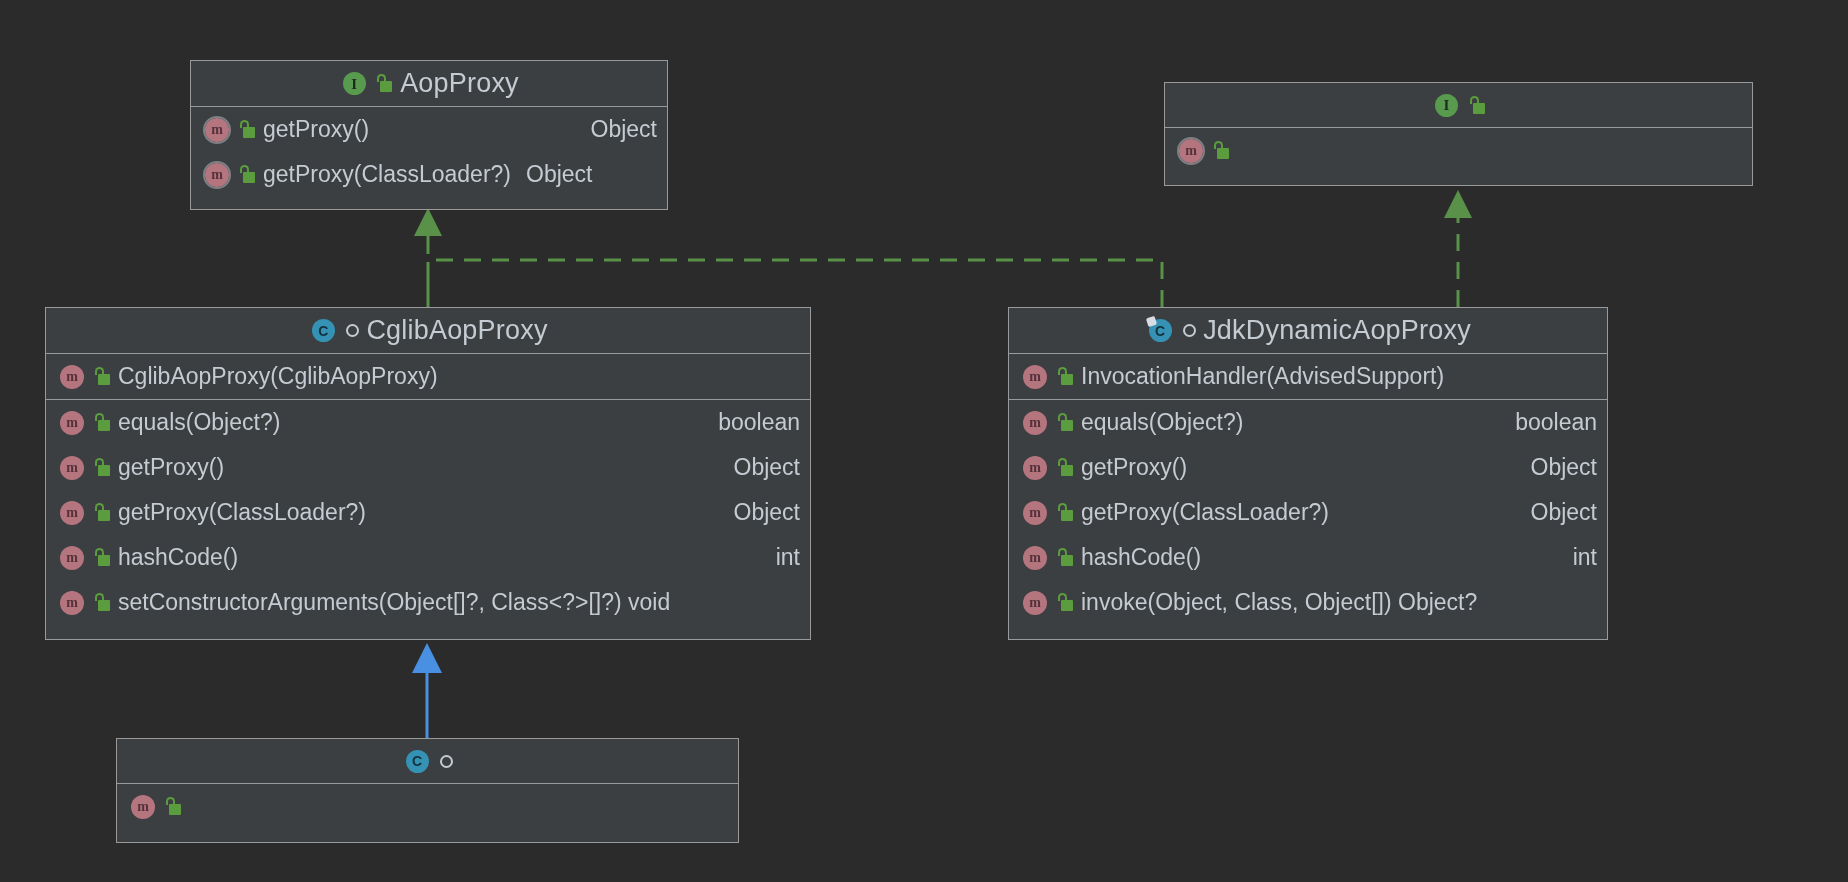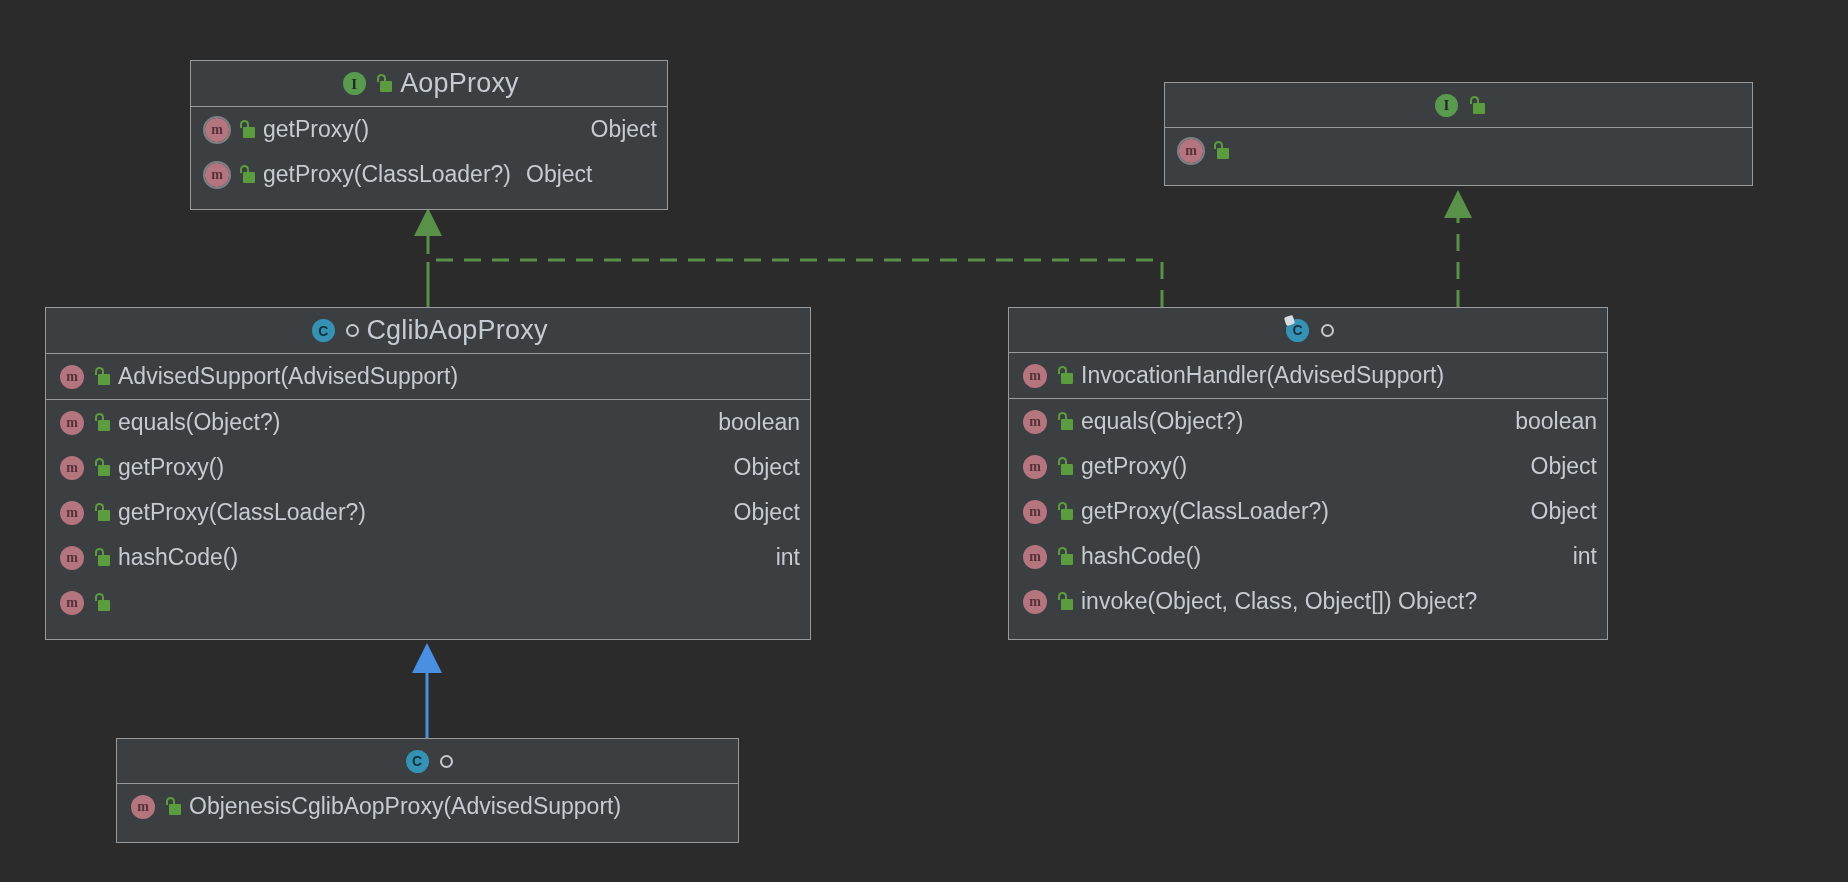--- a/index.html
+++ b/index.html
@@ -226,21 +226,21 @@
     </div>
     <div class="uml-section divided">
       <div class="uml-row">
         <span class="ico member-badge">
           <span class="member-disc">m</span>
         </span>
         <span class="ico vis-lock">
           <span class="shackle"></span>
             <span class="body"></span>
         </span>
-        <span class="member-name">AdvisedSupport(AdvisedSupport)</span>
+        <span class="member-name">CglibAopProxy(CglibAopProxy)</span>
       </div>
     </div>
     <div class="uml-section">
       <div class="uml-row">
         <span class="ico member-badge">
             <span class="member-disc">m</span>
           </span>
         <span class="ico vis-lock">
             <span class="shackle"></span>
             <span class="body"></span>
@@ -282,31 +282,33 @@
         <span class="member-type">int</span>
       </div>
       <div class="uml-row">
         <span class="ico member-badge">
             <span class="member-disc">m</span>
           </span>
         <span class="ico vis-lock">
             <span class="shackle"></span>
             <span class="body"></span>
           </span>
+        <span class="member-name">setConstructorArguments(Object[]?, Class&lt;?&gt;[]?) void</span>
       </div>
     </div>
   </div>
 
   <div class="uml-box" style="left:1008px;top:307px;width:600px;height:333px;">
     <div class="uml-header">
       <span class="ico kind-badge kind-class">
         <span class="kind-disc">C</span>
         <span class="final-mark"></span>
       </span>
       <span class="nullable-ring"></span>
+      <span class="uml-title">JdkDynamicAopProxy</span>
     </div>
     <div class="uml-section divided">
       <div class="uml-row">
         <span class="ico member-badge">
             <span class="member-disc">m</span>
           </span>
         <span class="ico vis-lock">
             <span class="shackle"></span>
             <span class="body"></span>
           </span>
@@ -380,18 +382,17 @@
     </div>
     <div class="uml-section">
       <div class="uml-row">
         <span class="ico member-badge">
             <span class="member-disc">m</span>
           </span>
         <span class="ico vis-lock">
             <span class="shackle"></span>
             <span class="body"></span>
           </span>
-        <span class="member-name">ObjenesisCglibAopProxy(AdvisedSupport)</span>
       </div>
     </div>
   </div>
 
 </div>
 
 </body></html>

